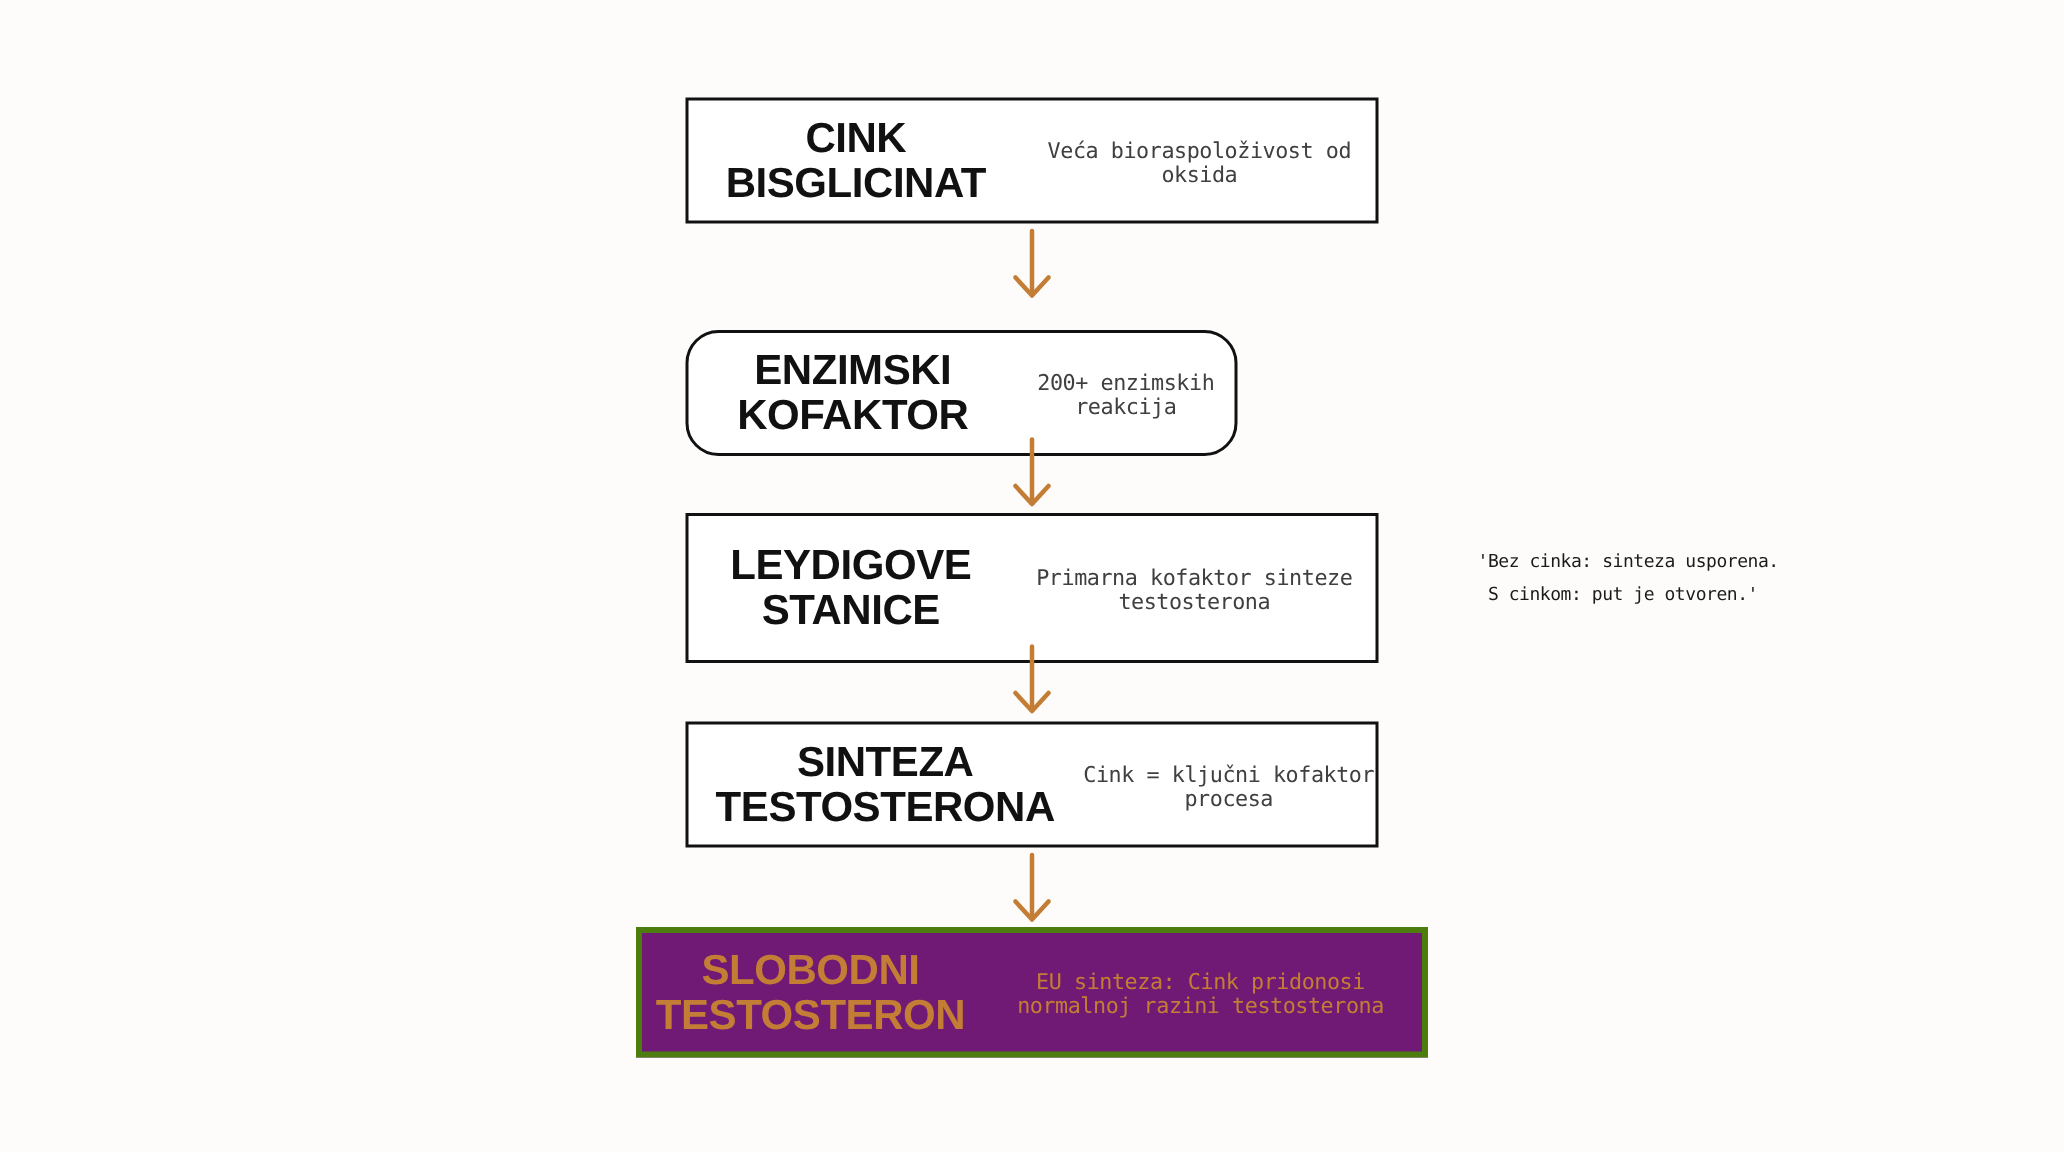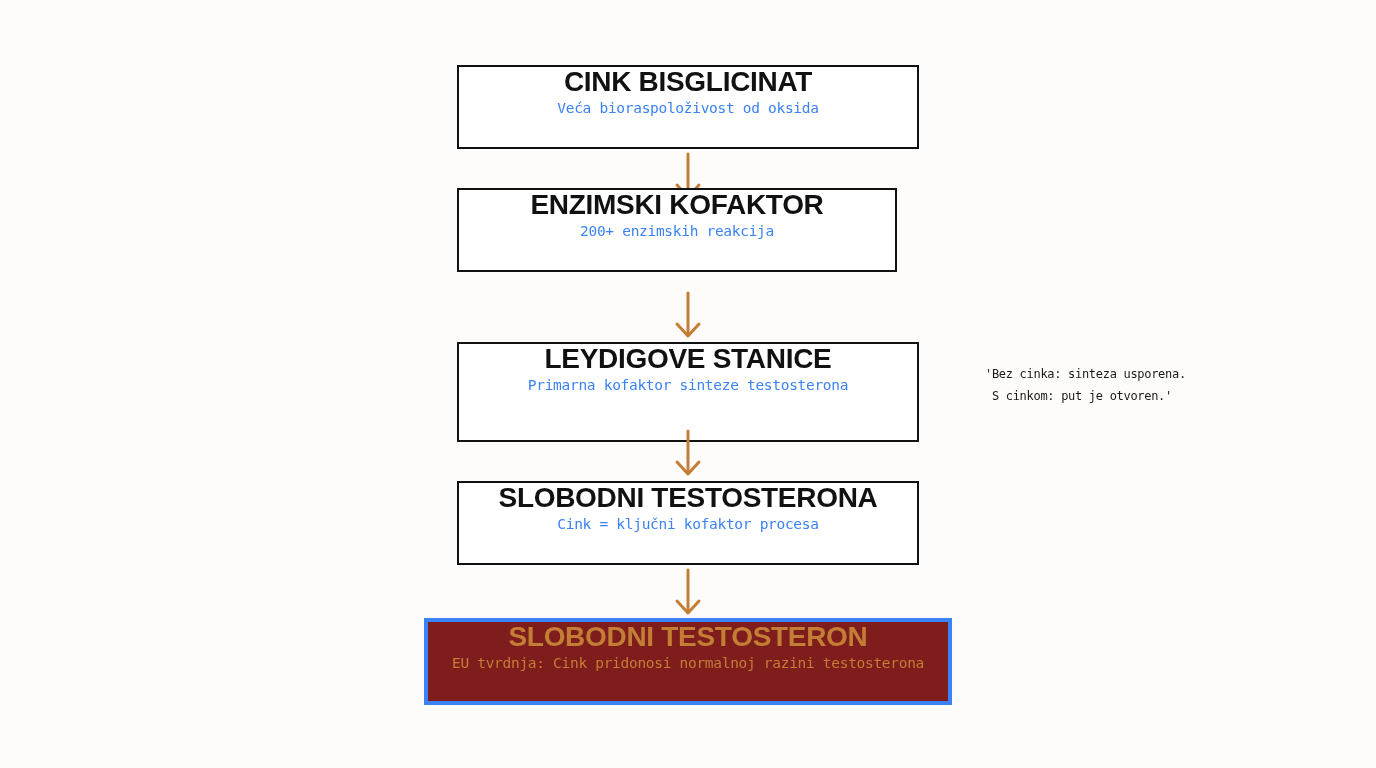--- a/index.html
+++ b/index.html
@@ -8,42 +8,42 @@
       background: #fdfcfa;
       position: relative;
       overflow: hidden;
       font-family: "Liberation Sans", sans-serif;
     }
     .box {
       position: absolute;
       box-sizing: border-box;
       background: #ffffff;
       border: 2px solid #111111;
-      display: flex; flex-direction: column;
-      align-items: center; 
+      display: flex; flex-direction: row;
+      align-items: center; justify-content: center;
       text-align: center;
     }
     .box .title {
       font-family: "Liberation Sans", sans-serif;
       font-weight: 700;
       font-size: 28px;
       letter-spacing: -0.3px;
       color: #111111;
       line-height: 30px;
     }
     .box .sub {
       font-family: "DejaVu Sans Mono", monospace;
       font-size: 14.5px;
-      color: #3b82f6;
+      color: #404040;
       margin-top: 3px;
       letter-spacing: -0.3px;
     }
     .box.final {
-      background: #7f1d1d;
-      border: 4px solid #3b82f6;
+      background: #701a75;
+      border: 4px solid #4d7c0f;
     }
     .box.final .title { color: #c47d35; }
     .box.final .sub { color: #c47d35; }
     .arrow {
       position: absolute;
       width: 30px; height: 48px;
     }
     .quote {
       position: absolute;
       left: 985px; top: 363px;
@@ -61,49 +61,49 @@
 <div class="box" style="left:457px; top:65px; width:462px; height:84px;">
   <div class="title">CINK BISGLICINAT</div>
   <div class="sub">Veća bioraspoloživost od oksida</div>
 </div>
 
 <svg class="arrow" style="left:673px; top:152px;" viewBox="0 0 30 48">
   <line x1="15" y1="2" x2="15" y2="44" stroke="#c47d35" stroke-width="3" stroke-linecap="round"></line>
   <polyline points="4,33 15,45 26,33" fill="none" stroke="#c47d35" stroke-width="3" stroke-linecap="round" stroke-linejoin="round"></polyline>
 </svg>
 
-<div class="box" style="left:457px; top:188px; width:440px; height:84px;">
+<div class="box" style="left:457px; top:220px; width:368px; height:84px;border-radius:22px;">
   <div class="title">ENZIMSKI KOFAKTOR</div>
   <div class="sub">200+ enzimskih reakcija</div>
 </div>
 
 <svg class="arrow" style="left:673px; top:291px;" viewBox="0 0 30 48">
   <line x1="15" y1="2" x2="15" y2="44" stroke="#c47d35" stroke-width="3" stroke-linecap="round"></line>
   <polyline points="4,33 15,45 26,33" fill="none" stroke="#c47d35" stroke-width="3" stroke-linecap="round" stroke-linejoin="round"></polyline>
 </svg>
 
 <div class="box" style="left:457px; top:342px; width:462px; height:100px;">
   <div class="title">LEYDIGOVE STANICE</div>
   <div class="sub">Primarna kofaktor sinteze testosterona</div>
 </div>
 
 <svg class="arrow" style="left:673px; top:429px;" viewBox="0 0 30 48">
   <line x1="15" y1="2" x2="15" y2="44" stroke="#c47d35" stroke-width="3" stroke-linecap="round"></line>
   <polyline points="4,33 15,45 26,33" fill="none" stroke="#c47d35" stroke-width="3" stroke-linecap="round" stroke-linejoin="round"></polyline>
 </svg>
 
 <div class="box" style="left:457px; top:481px; width:462px; height:84px;">
-  <div class="title">SLOBODNI TESTOSTERONA</div>
+  <div class="title">SINTEZA TESTOSTERONA</div>
   <div class="sub">Cink = ključni kofaktor procesa</div>
 </div>
 
 <svg class="arrow" style="left:673px; top:568px;" viewBox="0 0 30 48">
   <line x1="15" y1="2" x2="15" y2="44" stroke="#c47d35" stroke-width="3" stroke-linecap="round"></line>
   <polyline points="4,33 15,45 26,33" fill="none" stroke="#c47d35" stroke-width="3" stroke-linecap="round" stroke-linejoin="round"></polyline>
 </svg>
 
 <div class="box final" style="left:424px; top:618px; width:528px; height:87px;">
   <div class="title">SLOBODNI TESTOSTERON</div>
-  <div class="sub">EU tvrdnja: Cink pridonosi normalnoj razini testosterona</div>
+  <div class="sub">EU sinteza: Cink pridonosi normalnoj razini testosterona</div>
 </div>
 
 <div class="quote"><span>'Bez cinka: sinteza usporena.</span>
 <span> S cinkom: put je otvoren.'</span></div>
 
 </body></html>

